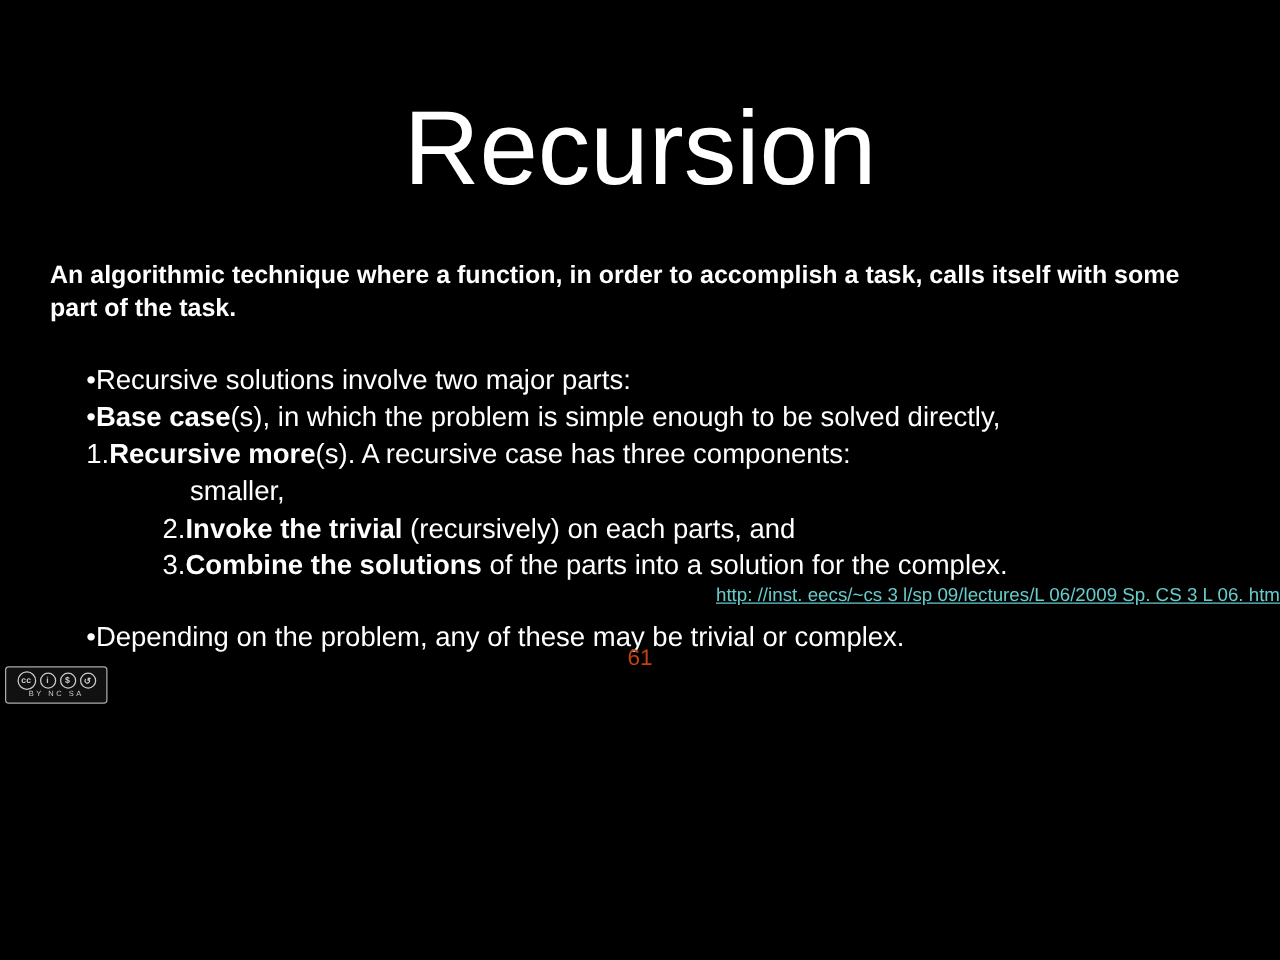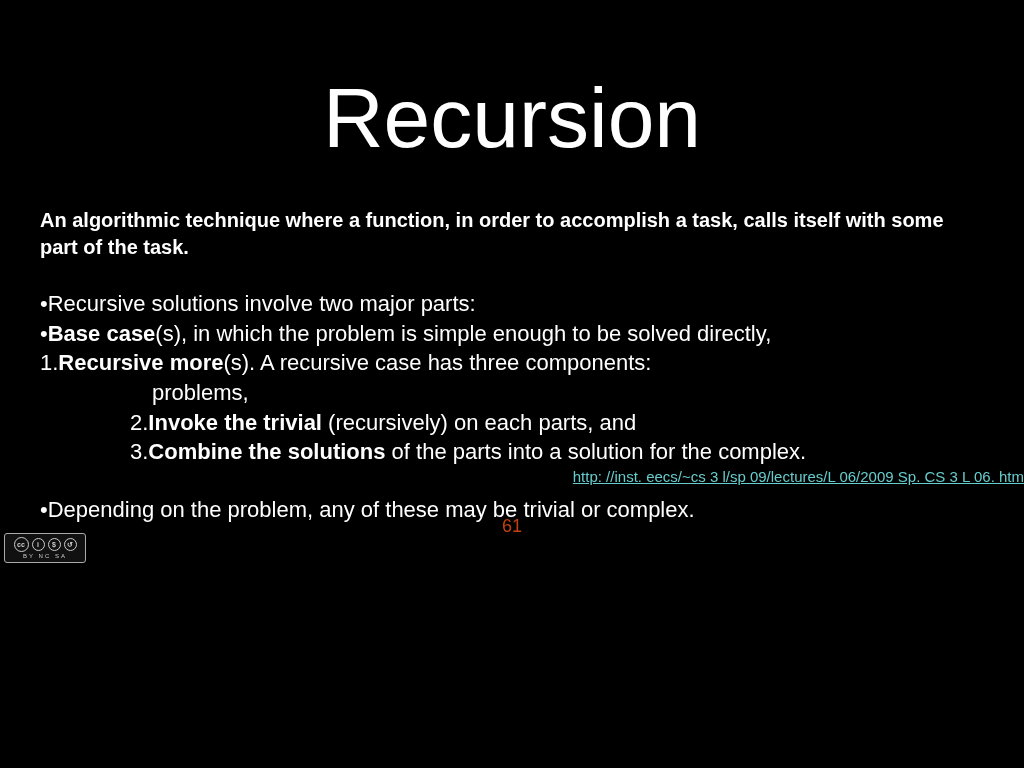--- a/index.html
+++ b/index.html
@@ -29,21 +29,21 @@
     font-weight: 700;
     line-height: 1.35;
     margin-bottom: 28px;
   }
   .body {
     font-size: 22px;
     line-height: 1.35;
   }
   .bullet-row { display: block; }
   .bullet-mark { display: inline; }
-  .indent1 { padding-left: 0; }
+  .indent1 { padding-left: 0; margin-left: 29px; }
   .indent2 { padding-left: 90px; }
   .hang { padding-left: 112px; }
   .bold { font-weight: 700; }
   .spacer { height: 28px; }
   .link {
     color: #66cccc;
     text-decoration: underline;
     font-size: 15px;
     position: absolute;
     right: 0;
@@ -116,21 +116,21 @@
 
     <div class="bullet-row indent1">
       <span class="bullet-mark">•</span><span class="bold">Base case</span><span>(s), in which the problem is simple enough to be solved directly,</span>
     </div>
 
     <div class="bullet-row indent1">
       <span class="bullet-mark">1.</span><span class="bold">Recursive more</span><span>(s). A recursive case has three components:</span>
     </div>
 
     <div class="bullet-row hang">
-      <span>problems,</span>
+      <span>smaller,</span>
     </div>
 
     <div class="bullet-row indent2">
       <span class="bullet-mark">2.</span><span class="bold">Invoke the trivial</span><span> (recursively) on each parts, and</span>
     </div>
 
     <div class="bullet-row indent2">
       <span class="bullet-mark">3.</span><span class="bold">Combine the solutions</span><span> of the parts into a solution for the complex.</span>
     </div>
 

